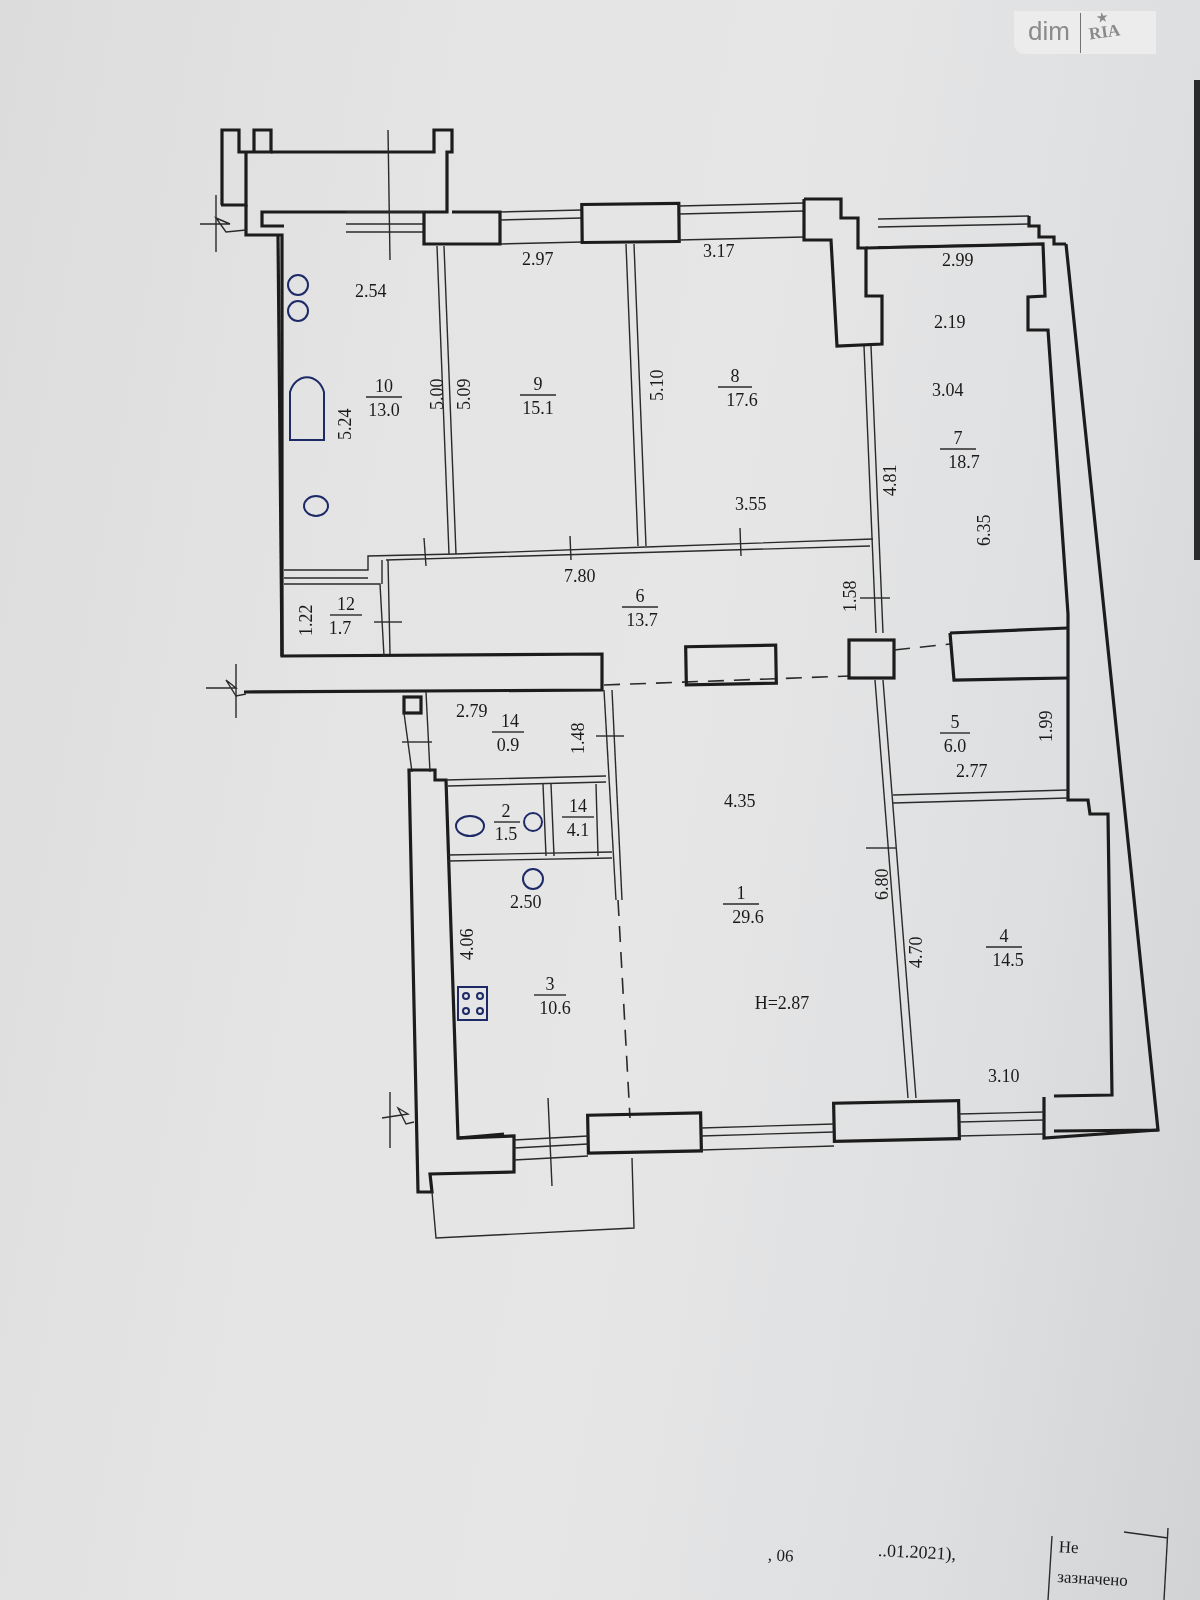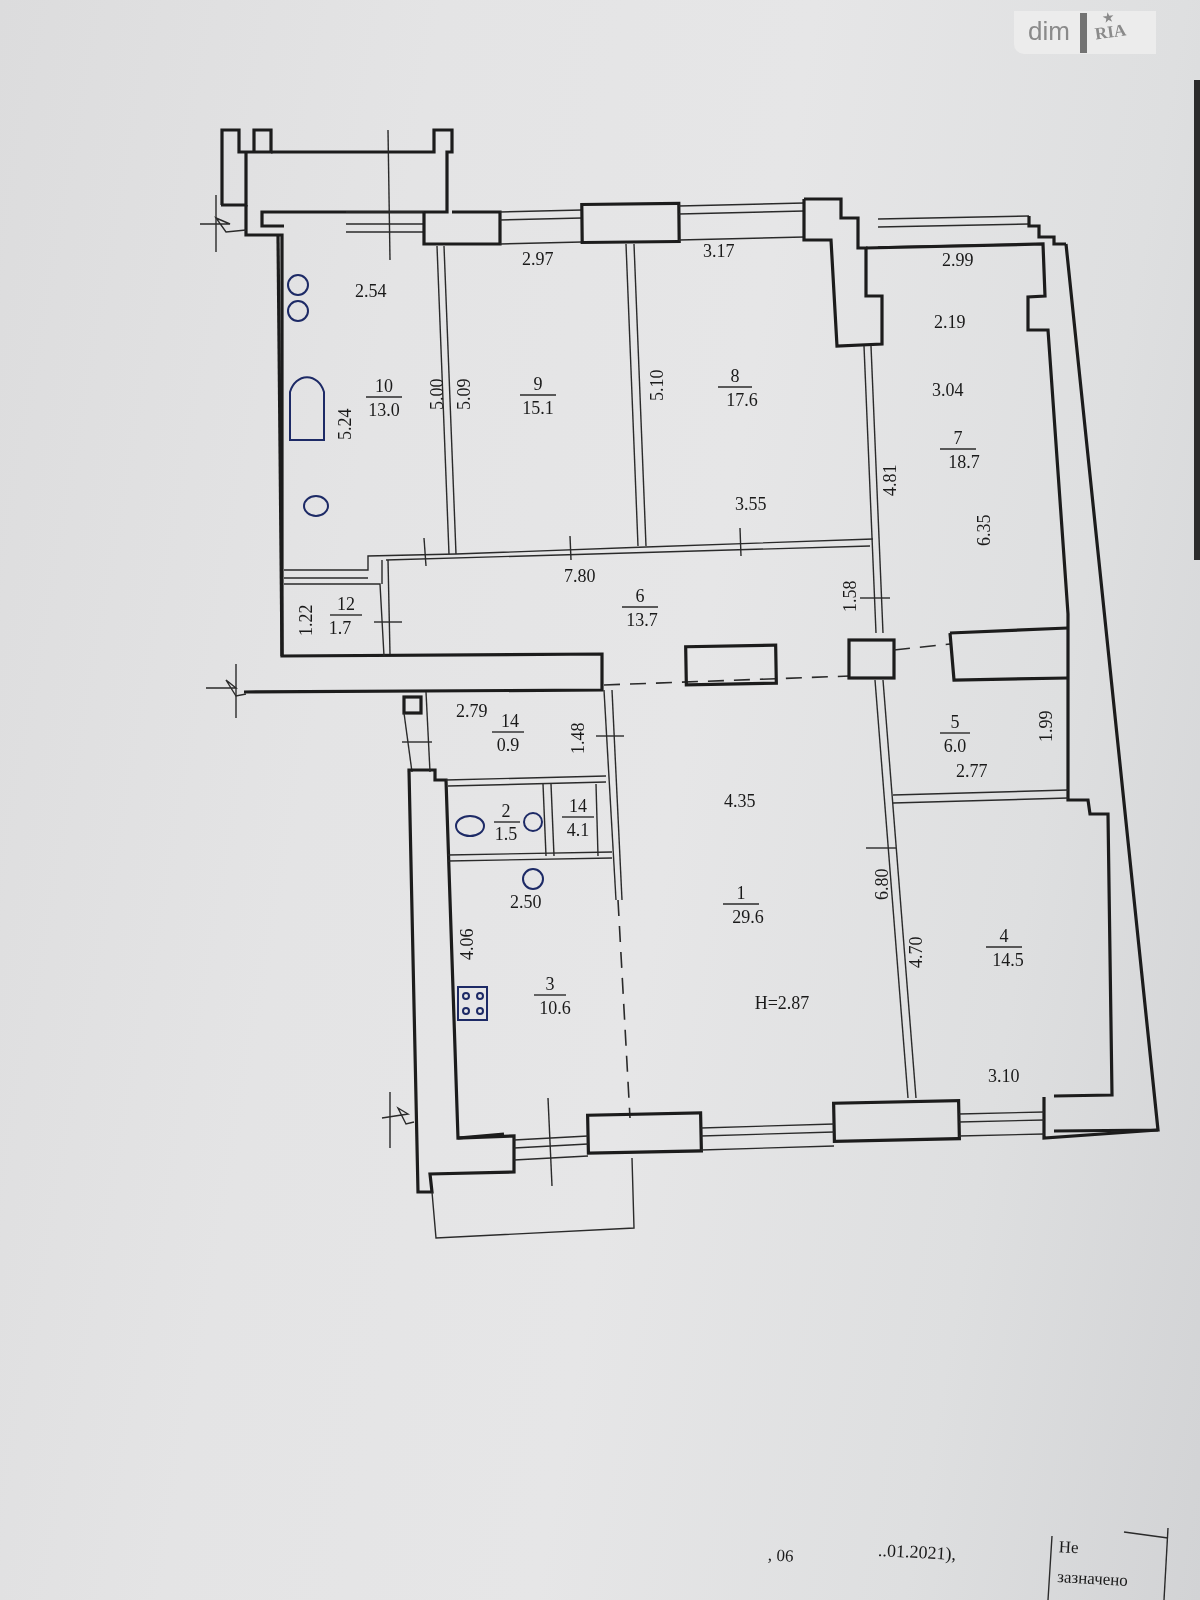--- a/index.html
+++ b/index.html
@@ -8,21 +8,21 @@
     background:linear-gradient(100deg,#dcdcdd 0%,#e4e4e5 30%,#e6e6e7 55%,#dedfe0 80%,#d2d3d5 100%);}
   .edge{position:absolute;right:0;top:80px;width:6px;height:480px;background:#2b2b2b;}
   svg{position:absolute;left:0;top:0;}
   .w{fill:none;stroke:#1c1c1c;stroke-width:3.2;stroke-linejoin:miter;}
   .t{fill:none;stroke:#2a2a2a;stroke-width:1.4;}
   .d{fill:none;stroke:#2a2a2a;stroke-width:1.6;stroke-dasharray:16 10;}
   .lbl{font-family:"Liberation Serif","DejaVu Serif",serif;font-size:18px;fill:#1a1a1a;}
   .num{font-family:"Liberation Serif","DejaVu Serif",serif;font-size:18px;fill:#1a1a1a;text-anchor:middle;}
   .fix{fill:none;stroke:#1d2a66;stroke-width:2;}
   .watermark{position:absolute;left:1014px;top:11px;width:142px;height:43px;background:#ececec;border-radius:0 0 0 10px;display:flex;align-items:center;}
-  .wm-dim{font-family:"Liberation Sans","DejaVu Sans",sans-serif;font-size:26px;color:#8a8a8a;padding:0 10px 4px 14px;border-right:7px solid #737373;line-height:36px;}
+  .wm-dim{font-family:"Liberation Sans","DejaVu Sans",sans-serif;font-size:26px;color:#8a8a8a;padding:0 10px 4px 14px;border-right:1px solid #737373;line-height:36px;}
   .wm-ria{font-family:"Liberation Serif","DejaVu Serif",serif;font-weight:bold;font-size:17px;color:#8a8a8a;padding-left:8px;transform:rotate(-8deg);position:relative;}
   .wm-ria::before{content:"\2605";position:absolute;left:18px;top:-12px;font-size:12px;}
   .footer{position:absolute;font-family:"Liberation Serif","DejaVu Serif",serif;color:#1a1a1a;}
 </style>
 </head>
 <body>
 
 <div class="paper"></div>
 <div class="edge"></div>
 

